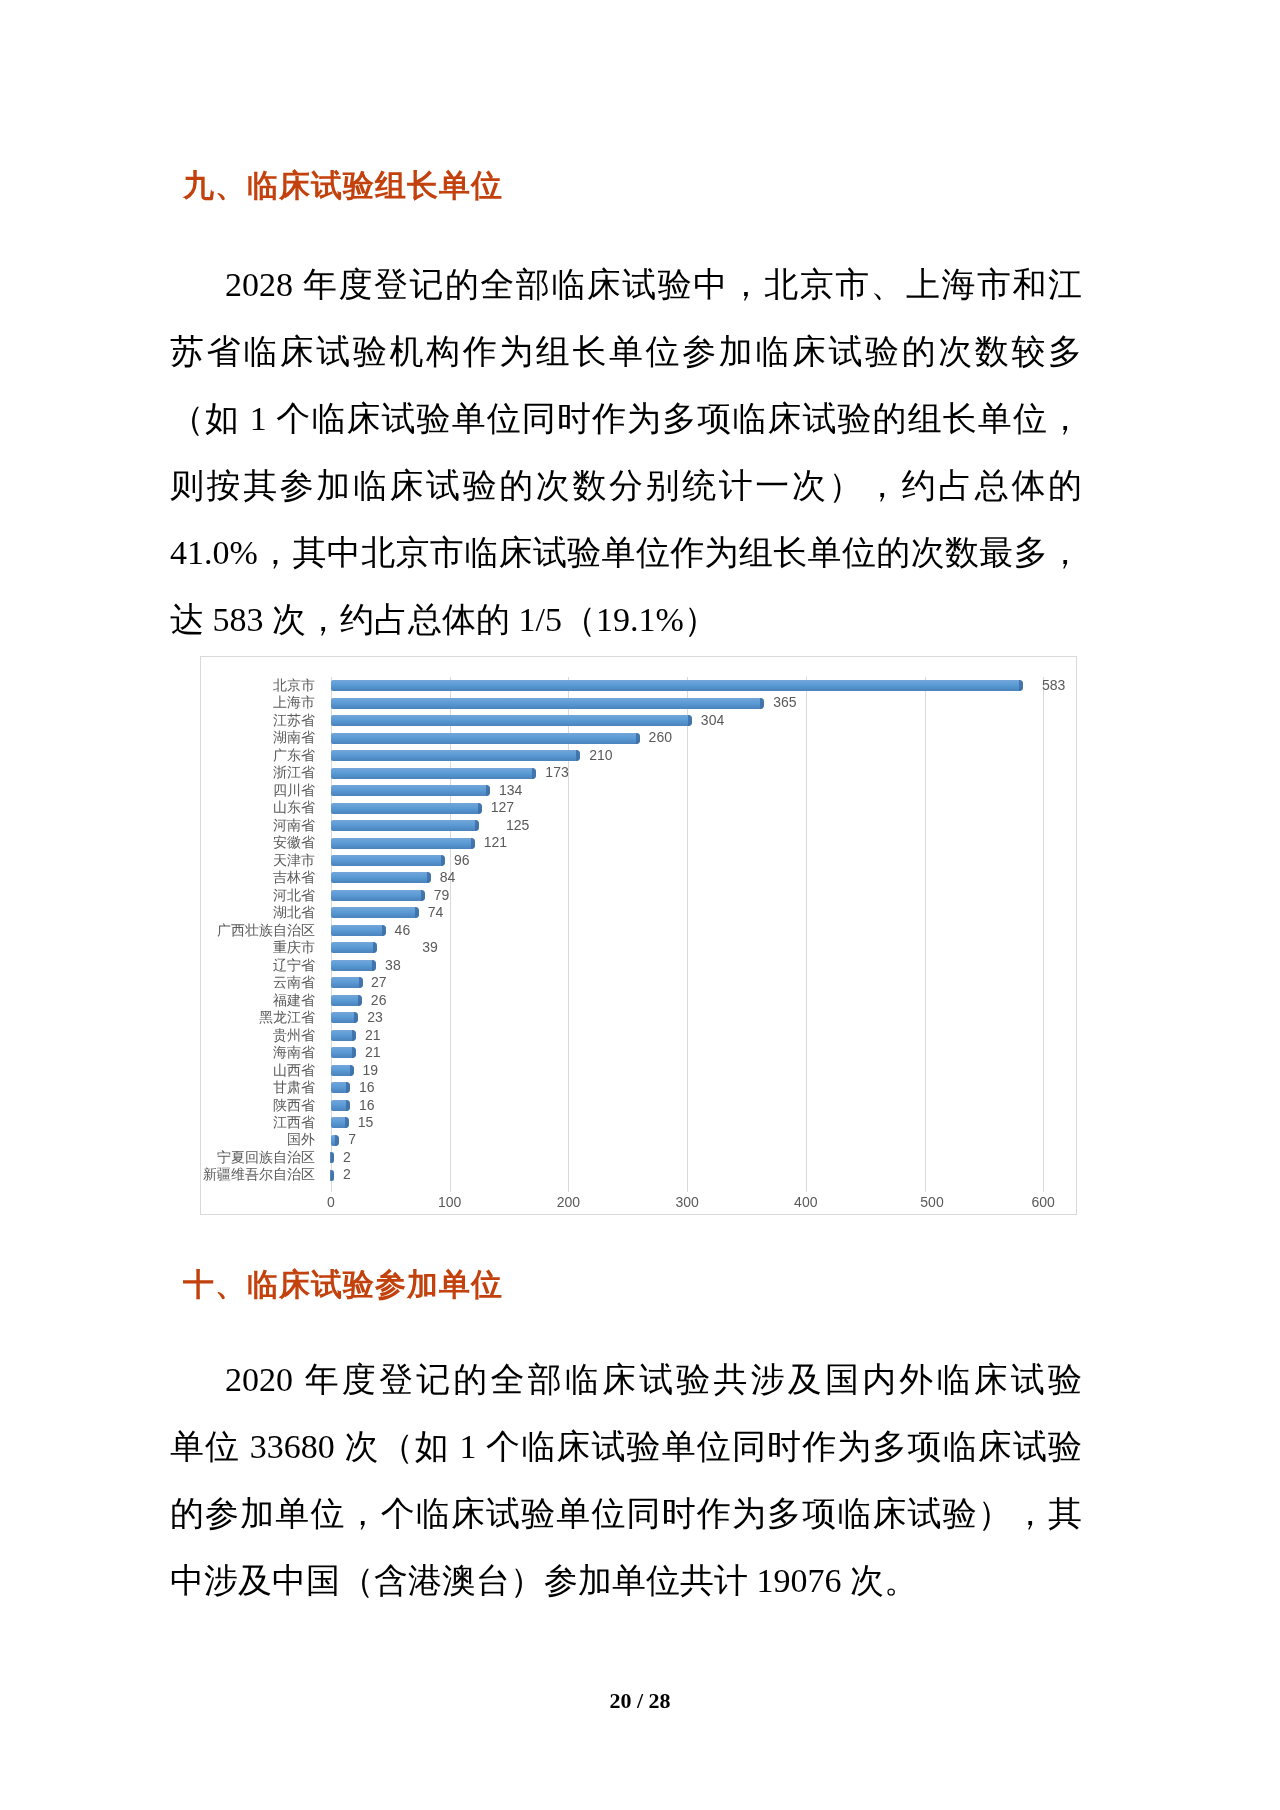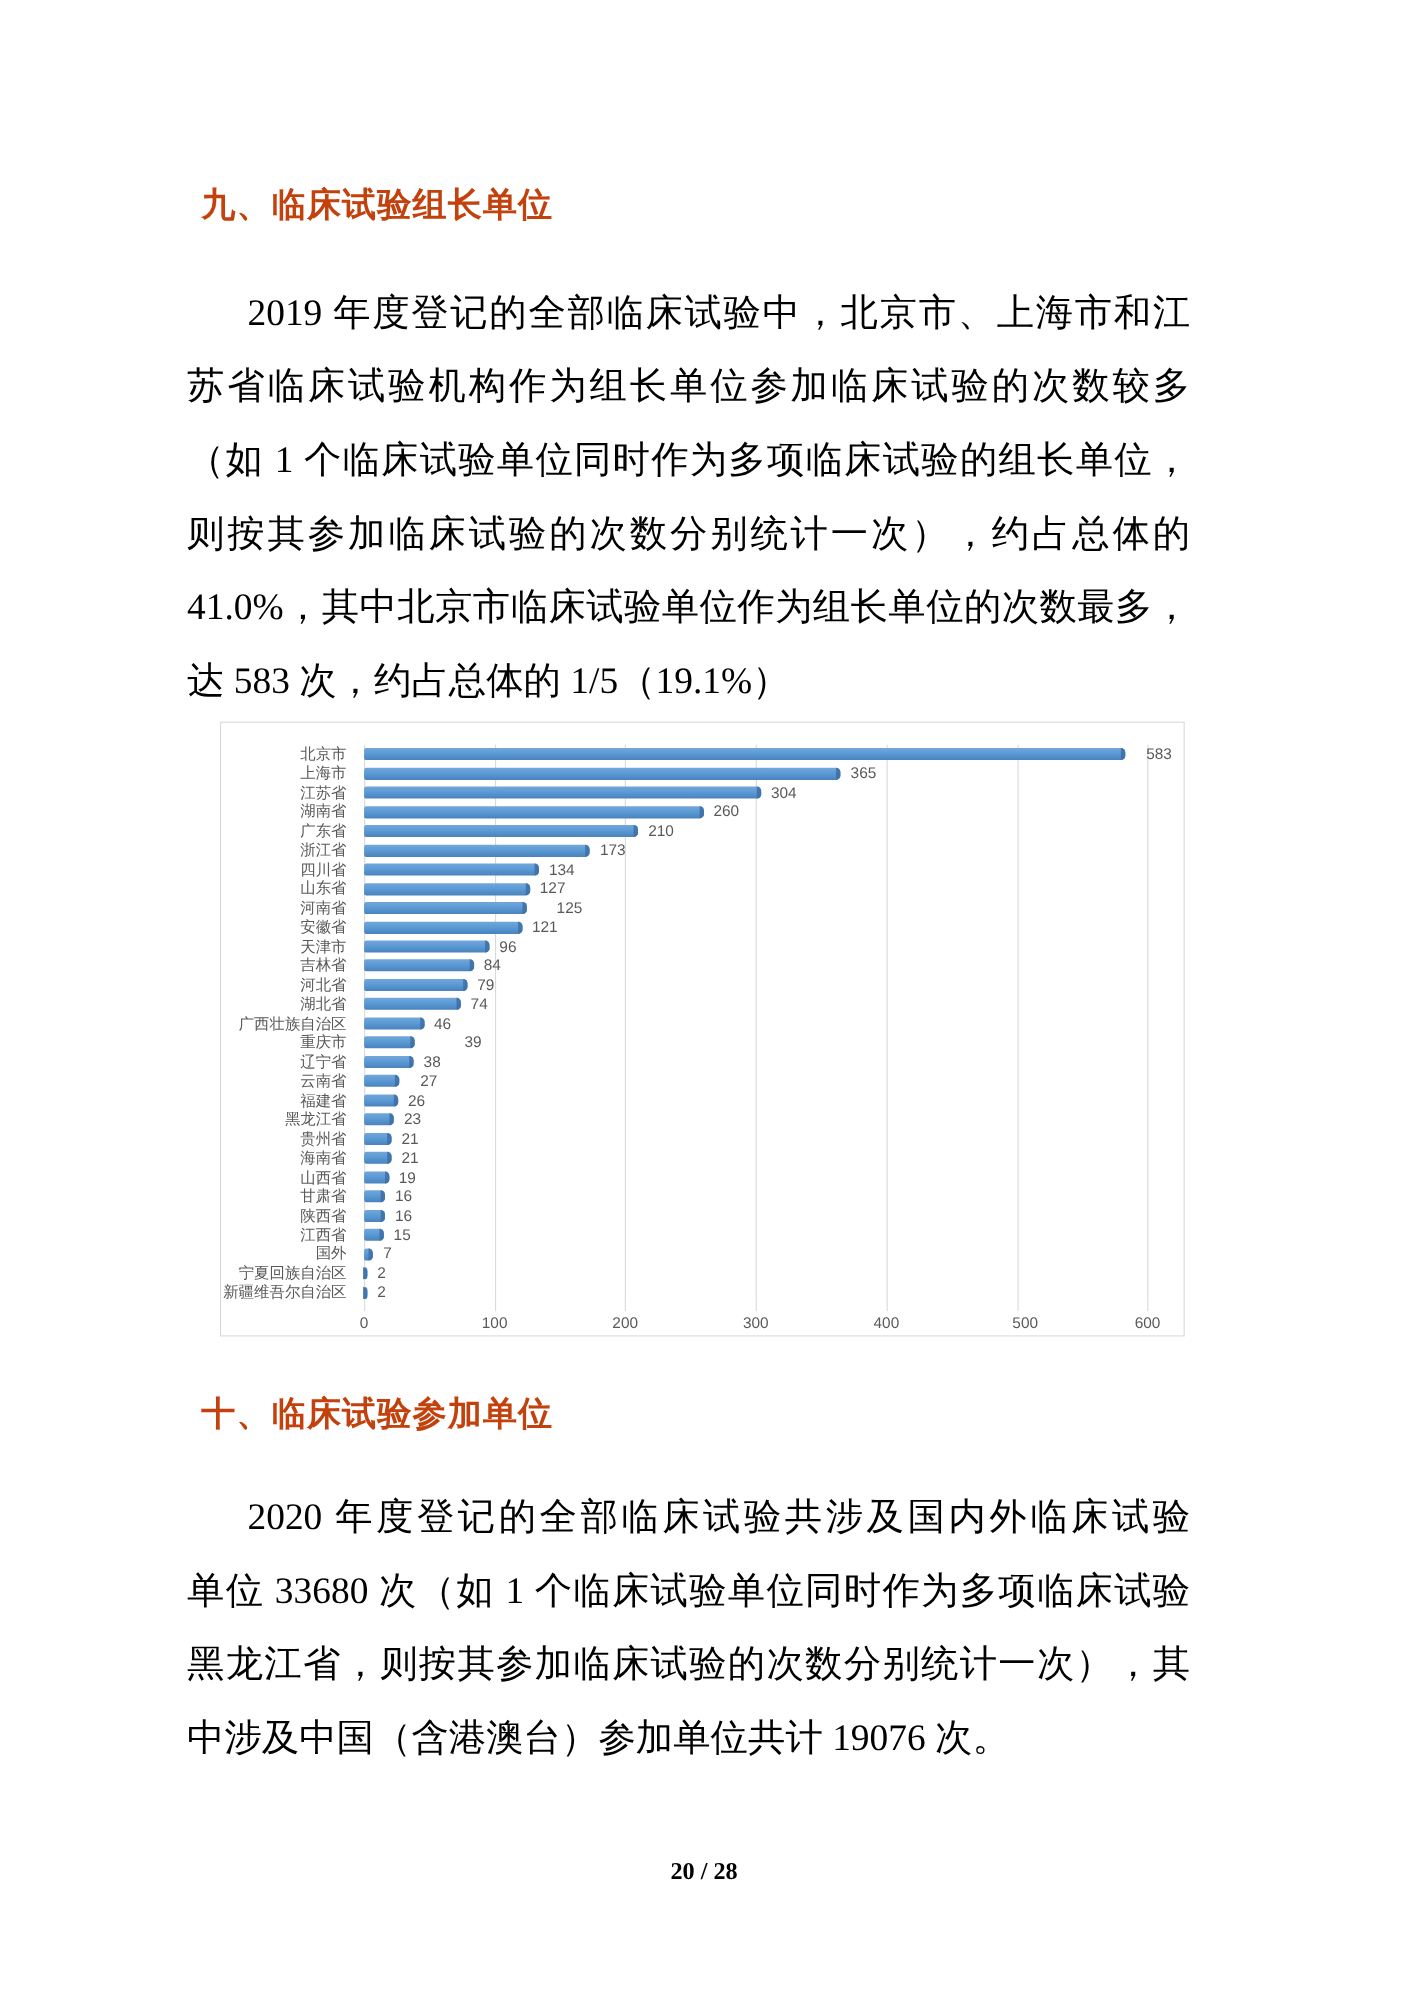--- a/index.html
+++ b/index.html
@@ -112,21 +112,21 @@
   }
 </style>
 </head>
 <body>
 
 <div class="page">
 
   <div class="heading h-nine">九、临床试验组长单位</div>
 
   <div class="para para-nine" id="para-nine">
-      <div class="line indent">2019 年度登记的全部临床试验中，北京市、上海市和江</div>
+      <div class="line indent">2028 年度登记的全部临床试验中，北京市、上海市和江</div>
       <div class="line">苏省临床试验机构作为组长单位参加临床试验的次数较多</div>
       <div class="line">（如 1 个临床试验单位同时作为多项临床试验的组长单位，</div>
       <div class="line">则按其参加临床试验的次数分别统计一次），约占总体的</div>
       <div class="line">41.0%，其中北京市临床试验单位作为组长单位的次数最多，</div>
       <div class="line last">达 583 次，约占总体的 1/5（19.1%）</div>
     </div>
 
   <div class="chart" id="chart">
       <div class="gridline" style="left: 130px;"></div>
       <div class="tick" style="left: 130px;"></div>
@@ -195,21 +195,21 @@
       <div class="bar" style="left: 130px; top: 267.92px; width: 54.602px;"></div>
       <div class="val-label" style="left: 193.602px; top: 264.72px; line-height: 17.48px;">46</div>
       <div class="cat-label" style="top: 282.2px; line-height: 17.48px;">重庆市</div>
       <div class="bar" style="left: 130px; top: 285.4px; width: 46.293px;"></div>
       <div class="val-label" style="left: 185.293px; top: 282.2px; line-height: 17.48px; margin-left: 36px;">39</div>
       <div class="cat-label" style="top: 299.68px; line-height: 17.48px;">辽宁省</div>
       <div class="bar" style="left: 130px; top: 302.88px; width: 45.106px;"></div>
       <div class="val-label" style="left: 184.106px; top: 299.68px; line-height: 17.48px;">38</div>
       <div class="cat-label" style="top: 317.16px; line-height: 17.48px;">云南省</div>
       <div class="bar" style="left: 130px; top: 320.36px; width: 32.049px;"></div>
-      <div class="val-label" style="left: 181px; top: 317.16px; line-height: 17.48px;">27</div>
+      <div class="val-label" style="left: 170px; top: 317.16px; line-height: 17.48px;">27</div>
       <div class="cat-label" style="top: 334.64px; line-height: 17.48px;">福建省</div>
       <div class="bar" style="left: 130px; top: 337.84px; width: 30.862px;"></div>
       <div class="val-label" style="left: 169.862px; top: 334.64px; line-height: 17.48px;">26</div>
       <div class="cat-label" style="top: 352.12px; line-height: 17.48px;">黑龙江省</div>
       <div class="bar" style="left: 130px; top: 355.32px; width: 27.301px;"></div>
       <div class="val-label" style="left: 166.301px; top: 352.12px; line-height: 17.48px;">23</div>
       <div class="cat-label" style="top: 369.6px; line-height: 17.48px;">贵州省</div>
       <div class="bar" style="left: 130px; top: 372.8px; width: 24.927px;"></div>
       <div class="val-label" style="left: 163.927px; top: 369.6px; line-height: 17.48px;">21</div>
       <div class="cat-label" style="top: 387.08px; line-height: 17.48px;">海南省</div>
@@ -236,19 +236,19 @@
       <div class="cat-label" style="top: 509.44px; line-height: 17.48px;">新疆维吾尔自治区</div>
       <div class="bar" style="left: 130px; top: 512.64px; width: 3px;"></div>
       <div class="val-label" style="left: 142px; top: 509.44px; line-height: 17.48px;">2</div>
     </div>
 
   <div class="heading h-ten">十、临床试验参加单位</div>
 
   <div class="para para-ten" id="para-ten">
       <div class="line indent">2020 年度登记的全部临床试验共涉及国内外临床试验</div>
       <div class="line">单位 33680 次（如 1 个临床试验单位同时作为多项临床试验</div>
-      <div class="line">黑龙江省，则按其参加临床试验的次数分别统计一次），其</div>
+      <div class="line">的参加单位，个临床试验单位同时作为多项临床试验），其</div>
       <div class="line last">中涉及中国（含港澳台）参加单位共计 19076 次。</div>
     </div>
 
   <div class="footer">20 / 28</div>
 
 </div>
 
 </body></html>

